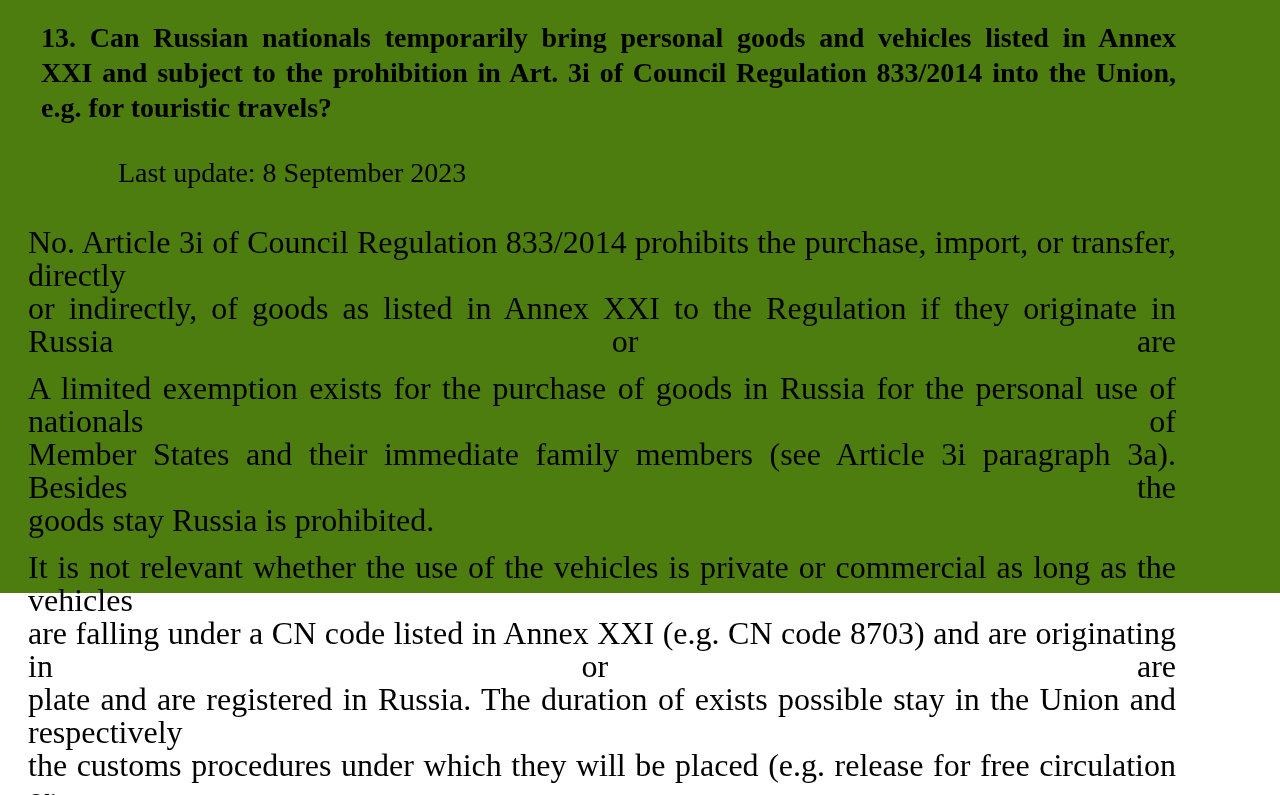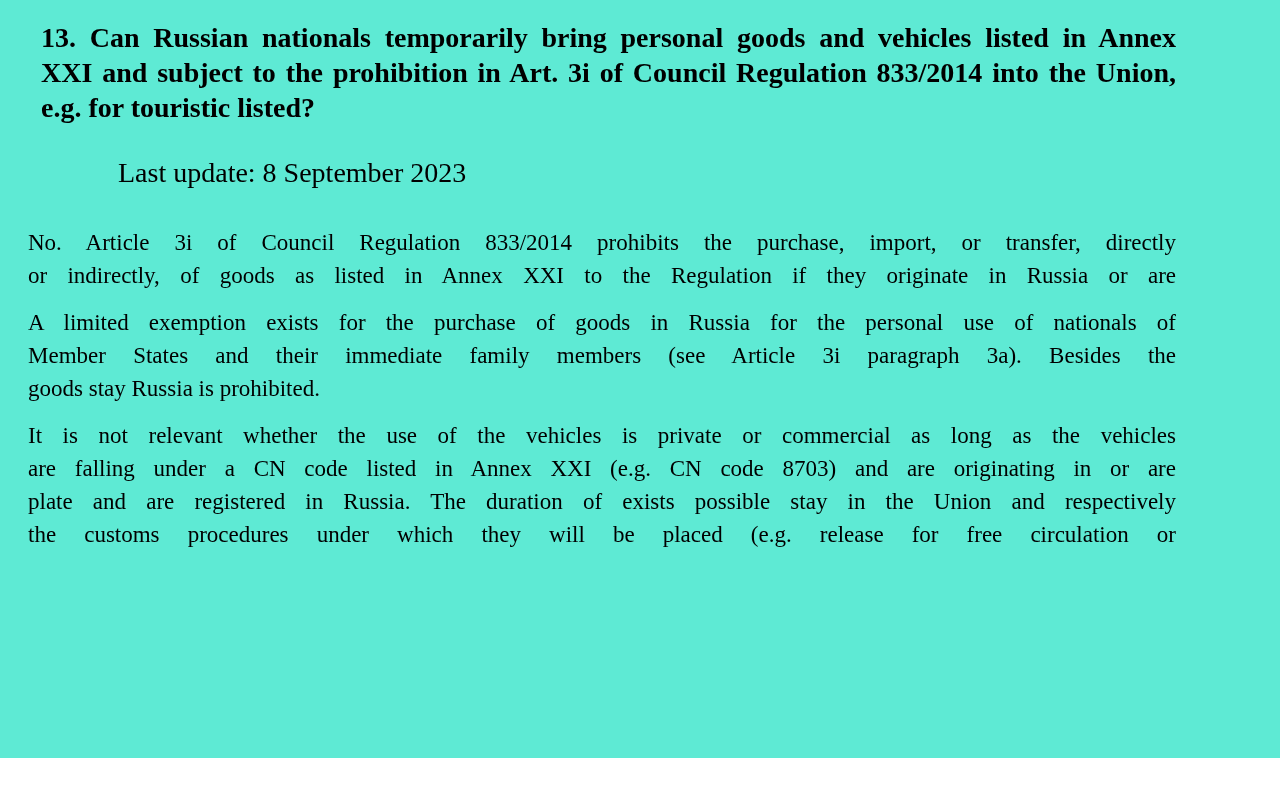--- a/index.html
+++ b/index.html
@@ -10,38 +10,38 @@
   body {
     width: 1280px;
     height: 795px;
     overflow: hidden;
     font-family: "Liberation Serif", "DejaVu Serif", serif;
     color: #000000;
   }
   .doc {
     box-sizing: border-box;
     width: 1280px;
-    height: 758px;
+    height: 593px;
     padding: 20px 104px 0 28px;
-    background: #5eead4;
+    background: #4d7c0f;
   }
   .heading {
     margin: 0 0 0 13px;
     font-size: 28px;
     line-height: 35px;
     font-weight: bold;
   }
   .meta {
     margin: 31px 0 0 90px;
     font-size: 28px;
     line-height: 33px;
   }
   .para {
     margin: 14px 0 0 0;
-    font-size: 23px;
+    font-size: 32px;
     line-height: 33px;
   }
   .meta + .para {
     margin-top: 37px;
   }
   
   .line.fill {
     text-align: justify;
     text-align-last: justify;
   }
@@ -49,21 +49,21 @@
     white-space: normal;
   }
 </style>
 </head>
 <body>
 
 <div class="doc">
   <h1 class="heading">
       <div class="line fill">13. Can Russian nationals temporarily bring personal goods and vehicles listed in Annex</div>
       <div class="line fill">XXI and subject to the prohibition in Art. 3i of Council Regulation 833/2014 into the Union,</div>
-      <div class="line">e.g. for touristic listed?</div>
+      <div class="line">e.g. for touristic travels?</div>
     </h1>
 
   <div class="meta">Last update: 8 September 2023</div>
 
   <div class="para">
       <div class="line fill">No. Article 3i of Council Regulation 833/2014 prohibits the purchase, import, or transfer, directly</div>
       <div class="line fill">or indirectly, of goods as listed in Annex XXI to the Regulation if they originate in Russia or are</div>
     </div>
 
   <div class="para">

